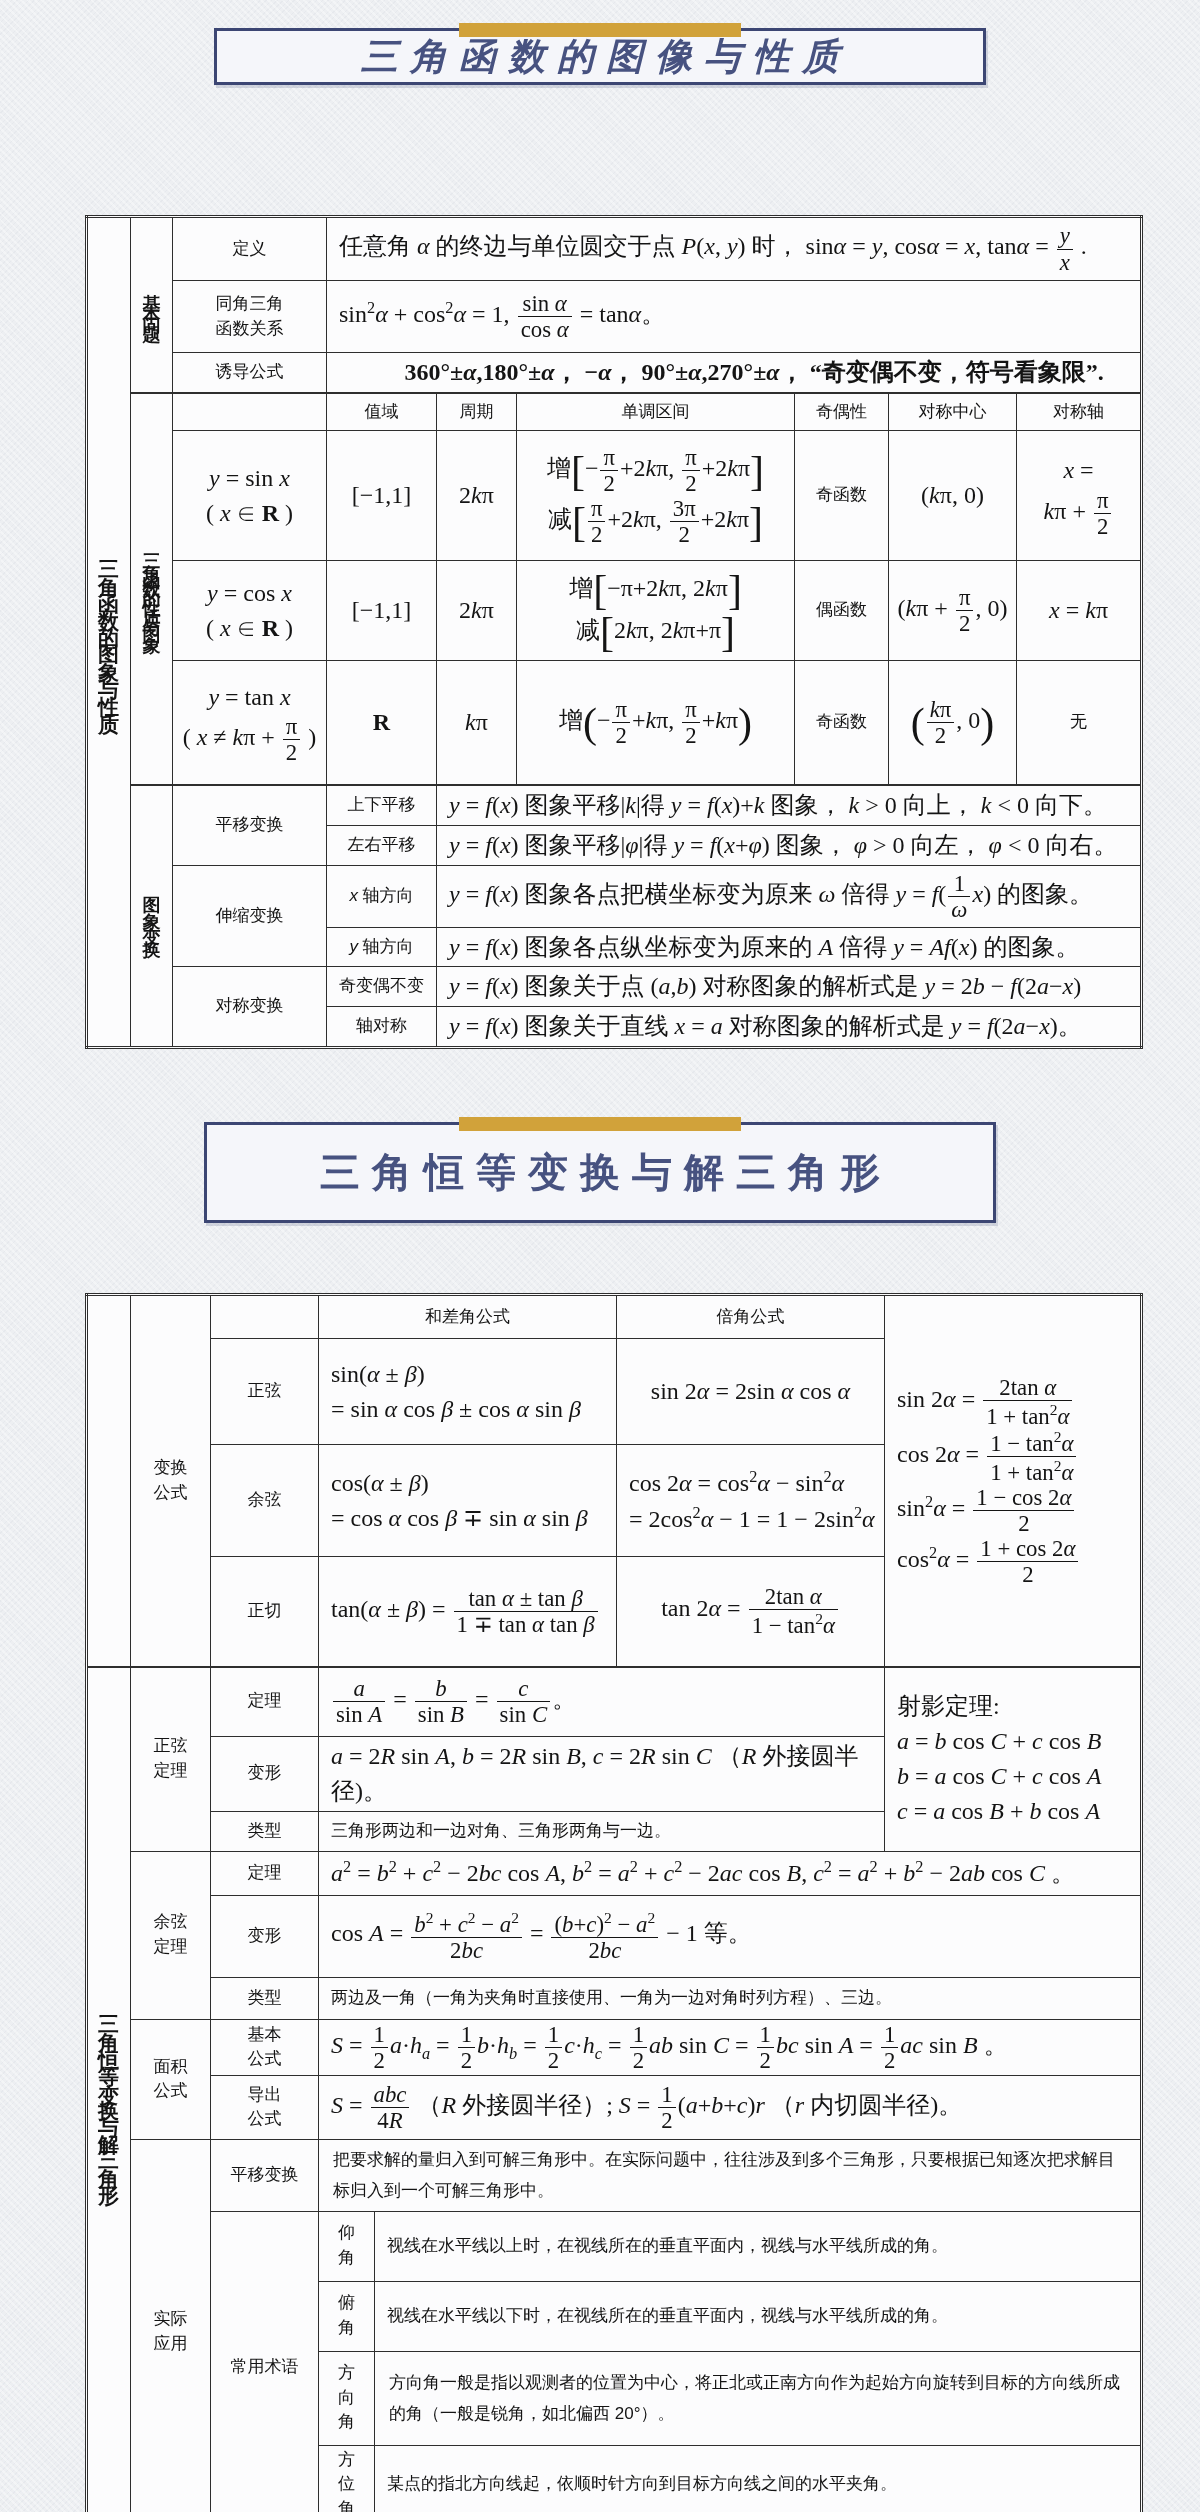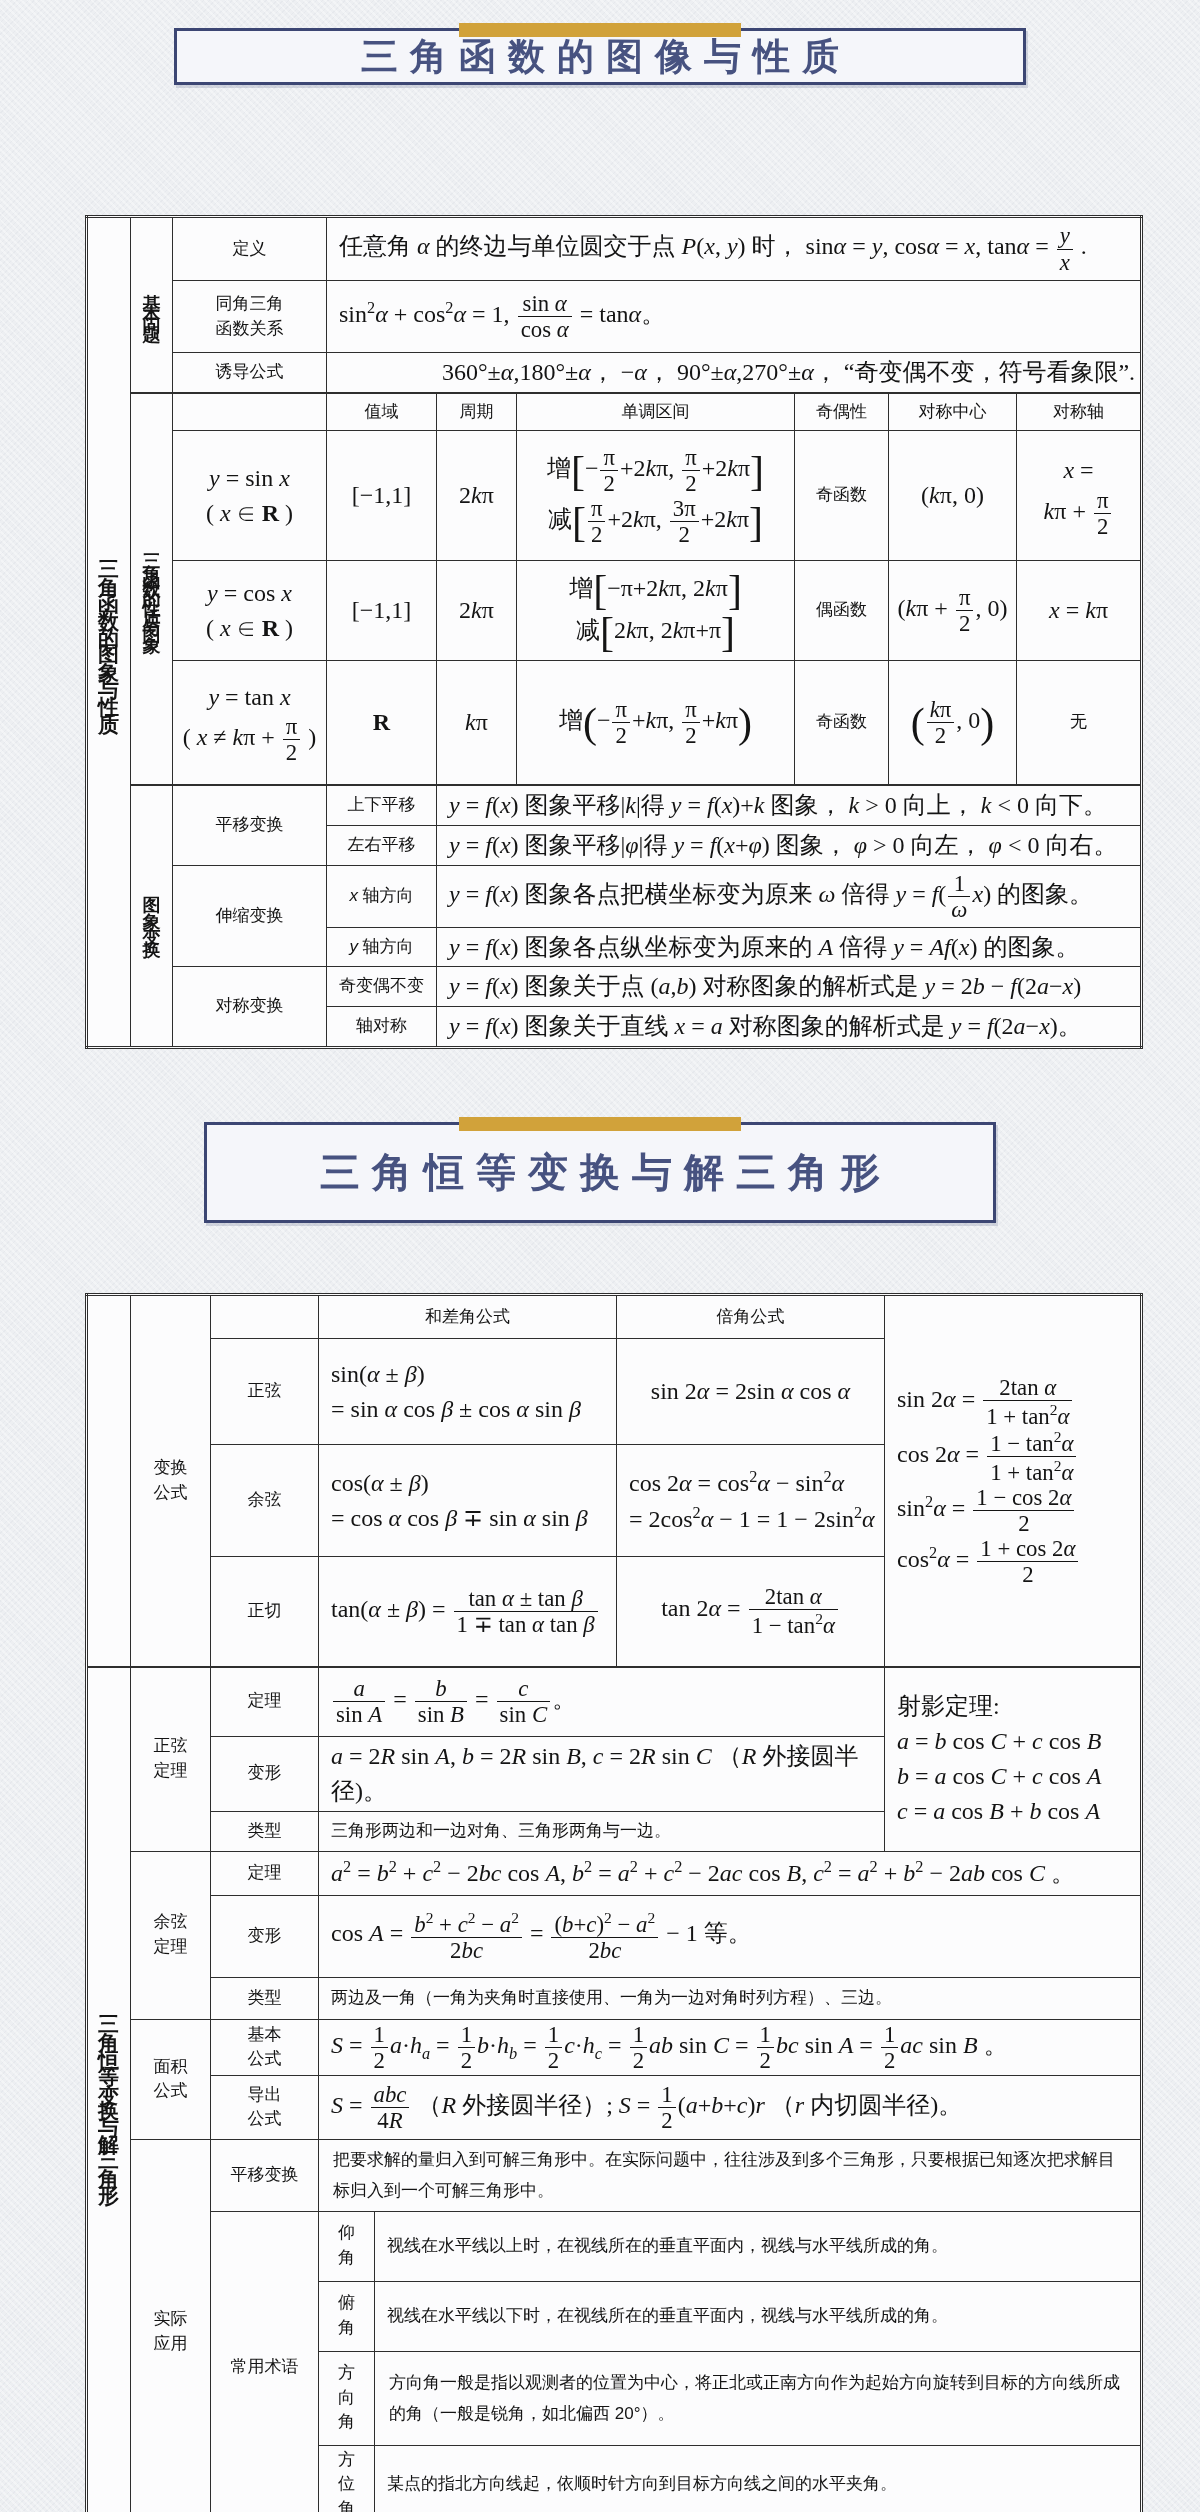--- a/index.html
+++ b/index.html
@@ -23,41 +23,41 @@
     display:flex; align-items:center; justify-content:center;
   }
   .gold-bar {
     position:absolute; top:-8px; left:50%; transform:translateX(-50%);
     width:282px; height:14px; background:#d1a23a;
   }
   .title-text {
     color:#475280; font-weight:bold; letter-spacing:12px; padding-left:12px;
     font-family:"Liberation Sans", sans-serif;
   }
-  #title1 { top:28px;  width:852px; height:57px; }
+  #title1 { top:28px;  width:772px; height:57px;font-style:italic; }
   #title1 .title-text { font-size:37px; }
   #title2 { top:1122px; width:792px; height:101px; }
   #title2 .title-text { font-size:40px; }
 
   
   table {
     position:absolute; left:85px; width:1055px;
     border-collapse:collapse; table-layout:fixed;
     background:#fcfcfd; border:3px double #2e2e2e;
     font-size:17px;
   }
   #table1 { top:215px; }
   #table2 { top:1293px; }
   td {
     border:1px solid #2e2e2e; text-align:center; vertical-align:middle;
     padding:2px 5px; line-height:1.45;
   }
   tr.sec > td { border-top:2.5px solid #2e2e2e; }
   td.left { text-align:left; padding-left:12px; }
-  td.ind  { text-align:right; padding-left:46px; }
+  td.ind  { text-align:center; padding-left:46px;font-weight:bold; }
   td.just { text-align:left; padding:4px 14px; line-height:1.85; }
 
   
   .vA, .vB {
     writing-mode:vertical-rl; text-orientation:upright;
     display:inline-block; font-weight:bold; line-height:1;
   }
   .vA { font-size:21px; letter-spacing:17px; }
   .vB { font-size:18px; letter-spacing:11px; }
 

